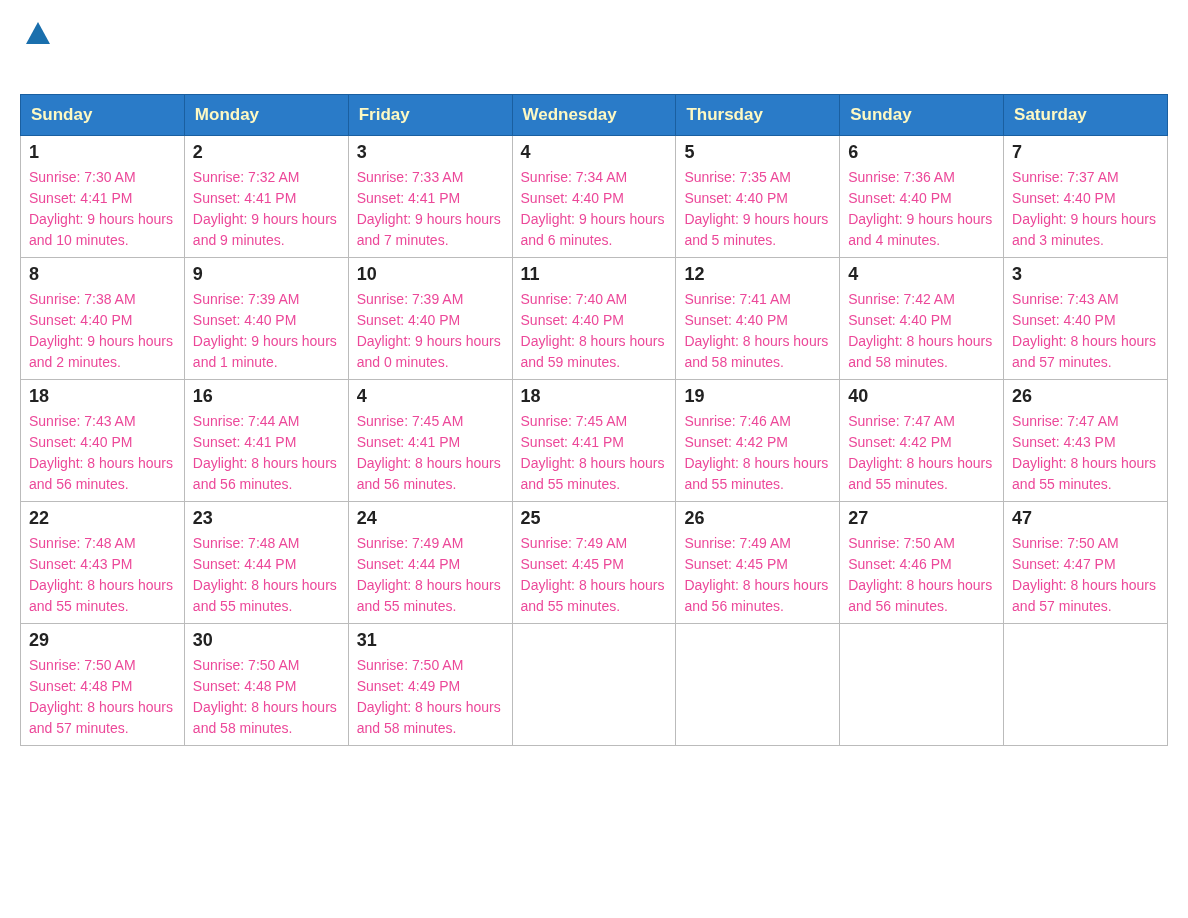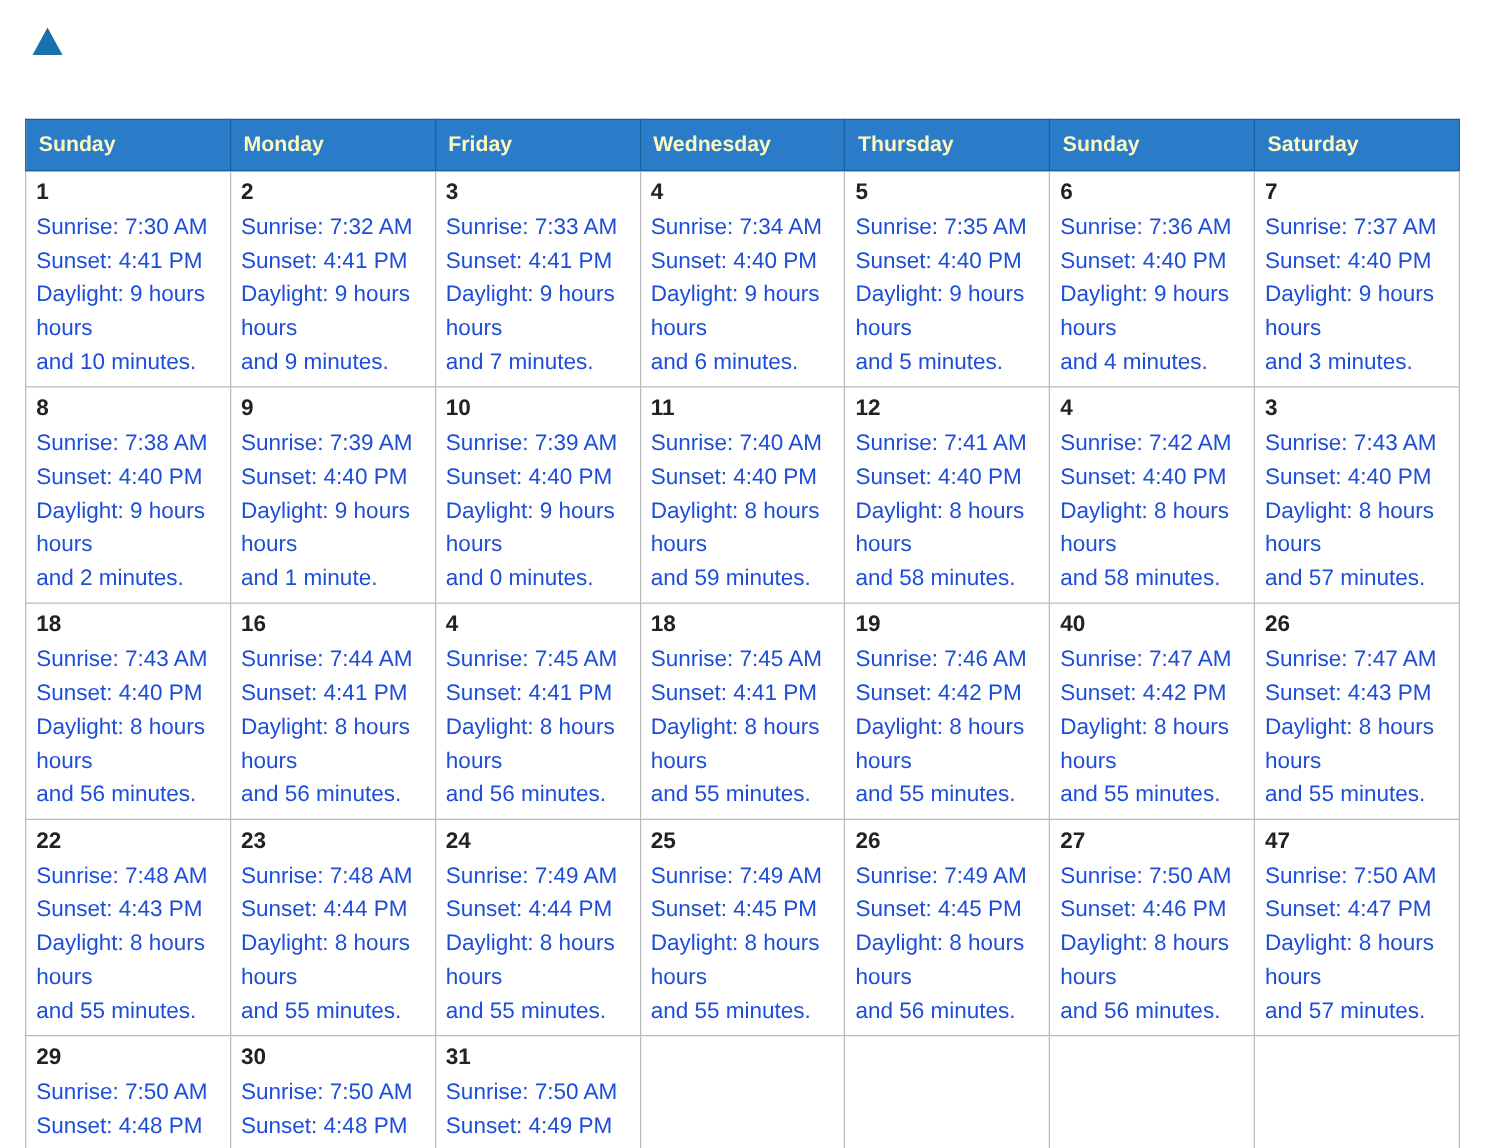--- a/index.html
+++ b/index.html
@@ -60,22 +60,22 @@
       min-height: 100px;
     }
     .day-number {
       font-size: 18px;
       font-weight: bold;
       color: #222;
       display: block;
       margin-bottom: 4px;
     }
     .day-info {
-      font-size: 18px;
-      color: #1d4ed8;
+      font-size: 14px;
+      color: #ec4899;
       line-height: 1.5;
     }
     .empty-cell {
       background: #fff;
     }
     .logo-wrapper {
       display: flex;
       flex-direction: column;
     }
     .logo-row {

